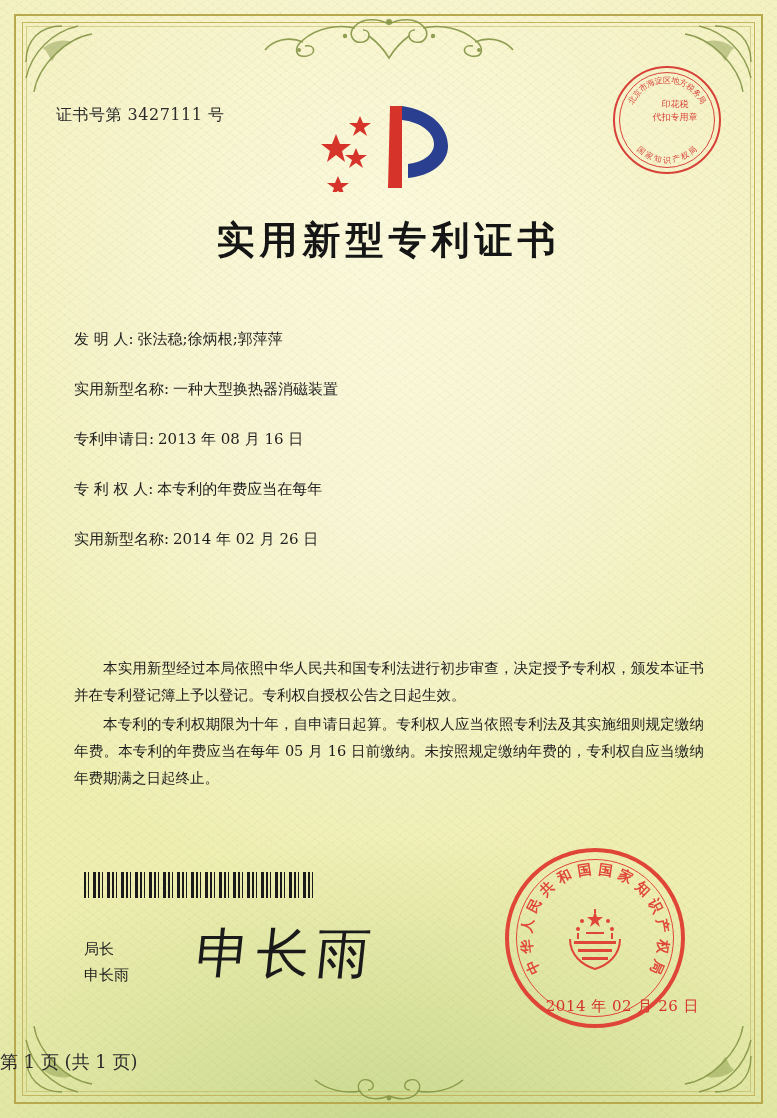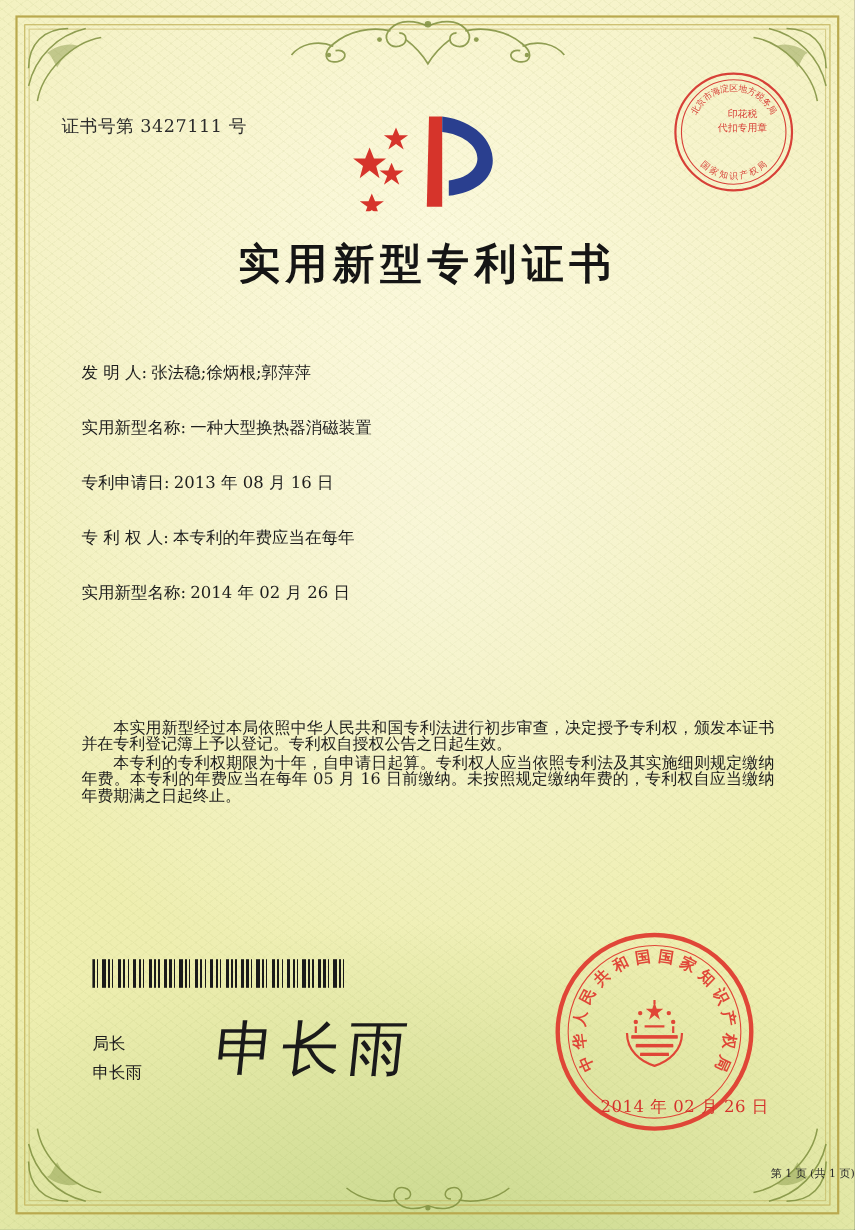--- a/index.html
+++ b/index.html
@@ -174,21 +174,21 @@
     color: #1d1d1d;
   }
 
   
   .paras {
     position: absolute;
     left: 74px;
     top: 655px;
     width: 630px;
     font-size: 14.5px;
-    line-height: 15px;
+    line-height: 27px;
     color: #1d1d1d;
     text-align: justify;
     font-family: "DejaVu Serif", "Liberation Serif", serif;
   }
   .paras p {
     margin: 0 0 2px 0;
     text-indent: 29px;
   }
 
   
@@ -269,22 +269,22 @@
     font-size: 15px;
     color: #d5322c;
     font-family: "DejaVu Serif", "Liberation Serif", serif;
     letter-spacing: 0.5px;
   }
 
   .footer {
     position: absolute;
     left: 0; right: 0;
     bottom: 44px;
-    text-align: right;
-    font-size: 10px;
+    text-align: left;
+    font-size: 18px;
     color: #2a2a2a;
     font-family: "DejaVu Serif", "Liberation Serif", serif;
   }
 </style>
 </head>
 <body>
 
 <div id="page">
 
   <div class="frame-outer"></div>

